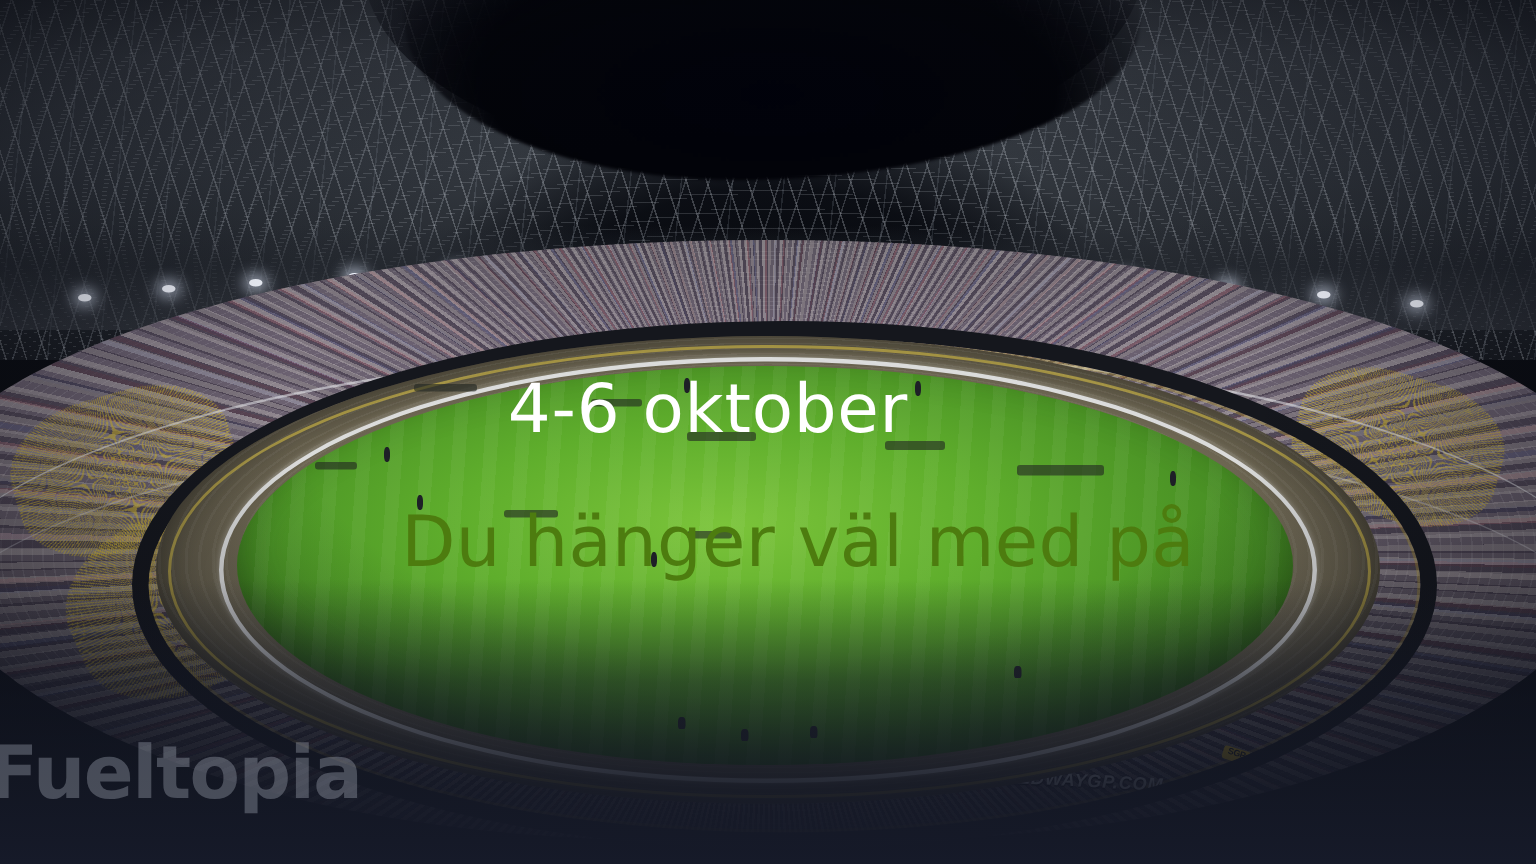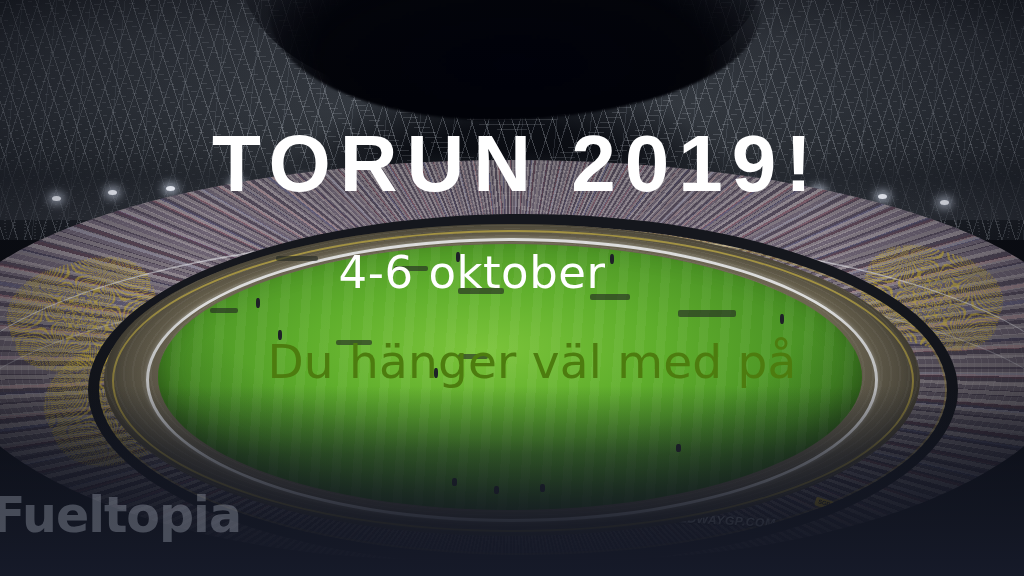--- a/index.html
+++ b/index.html
@@ -372,21 +372,20 @@
     <div class="marshal" style="left:434px; top:368px;"></div>
     <div class="rider" style="left:452px; top:478px;"></div>
     <div class="rider" style="left:494px; top:486px;"></div>
     <div class="rider" style="left:540px; top:484px;"></div>
     <div class="rider" style="left:676px; top:444px;"></div>
 
     <div class="vignette"></div>
     <div class="bottomfade"></div>
   </div>
 
-  <div class="headline">TORUN 2019!</div>
 
   <div class="dates">4-6 oktober</div>
 
   <div class="tagline">
     <span>Du hänger väl med på</span>
   </div>
 
   <div class="watermark">Fueltopia</div>
 
 </div>

